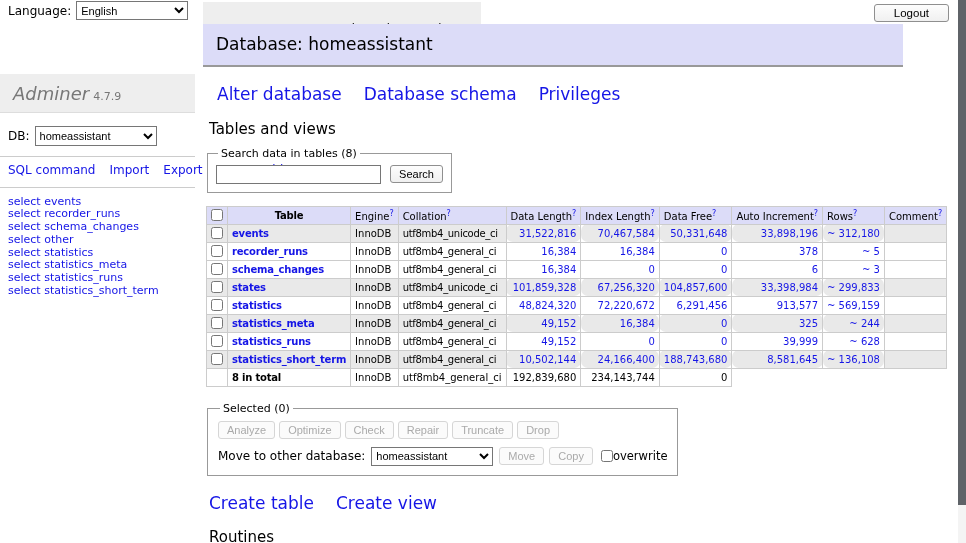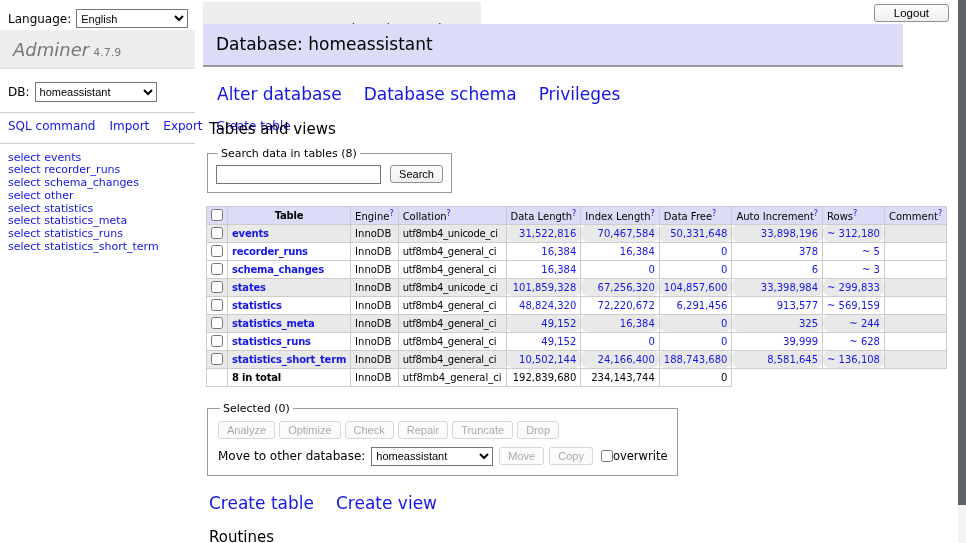--- a/index.html
+++ b/index.html
@@ -5,33 +5,33 @@
   :root{
     --link:#1515e6; --link-dark:#23238e; --lavender:#dcdcf8; --shade:#e9e9e9;
     --crumb-bg:#eeeeee; --scrollbar:#5f6368; --cellborder:#ccc;
   }
   *{box-sizing:border-box;margin:0;padding:0;}
   html,body{width:966px;height:543px;overflow:hidden;background:#fff;
     font-family:"DejaVu Sans","Liberation Sans",sans-serif;color:#000;}
   a{color:var(--link);text-decoration:none;cursor:pointer;}
 
   
-  #language-row{position:absolute;left:8px;top:9px;font-size:12px;}
+  #language-row{position:absolute;left:8px;top:1px;font-size:12px;}
   #language-row select{width:112px;height:19px;font-size:11px;margin-left:5px;
     border:1px solid #767676;background:#fff;}
   #logout-button{position:absolute;top:4px;right:17px;font-size:11.5px;padding:2px 19px;
     border:1px solid #8f8f8f;border-radius:3px;background:linear-gradient(#fdfdfd,#f0f0f0);}
   #breadcrumb{position:absolute;left:203px;top:2px;background:var(--crumb-bg);
     padding:20px 10px 5px;font-size:11.5px;white-space:nowrap;}
   #breadcrumb a{color:var(--link-dark);}
   #breadcrumb .sep{color:#000;margin:0 5px;}
 
   
   #sidebar{position:absolute;left:0;top:30px;width:195px;}
-  #brand{background:#eee;padding:9px 13px 8px;border-bottom:1px solid #ddd;color:#777;}
+  #brand{background:#eee;padding:9px 13px 8px;border-bottom:1px solid #ddd;color:#777;margin-top:44px;}
   #brand .brand-name{font-style:italic;font-size:18px;}
   #brand .brand-ver{font-size:11px;margin-left:4px;}
   #db-row{margin:13px 0 10px 8px;font-size:12px;}
   #db-row select{width:122px;height:20px;font-size:11px;margin-left:5px;
     border:1px solid #767676;background:#fff;}
   #side-actions{border-top:1px solid #ccc;border-bottom:1px solid #ccc;
     padding:6px 8px 8px;line-height:1.3;font-size:12px;}
   #side-actions a{margin-right:14px;white-space:nowrap;}
   #side-list{padding:8px 8px;font-size:11px;line-height:1.16;}
   #side-list a{display:block;white-space:nowrap;}

